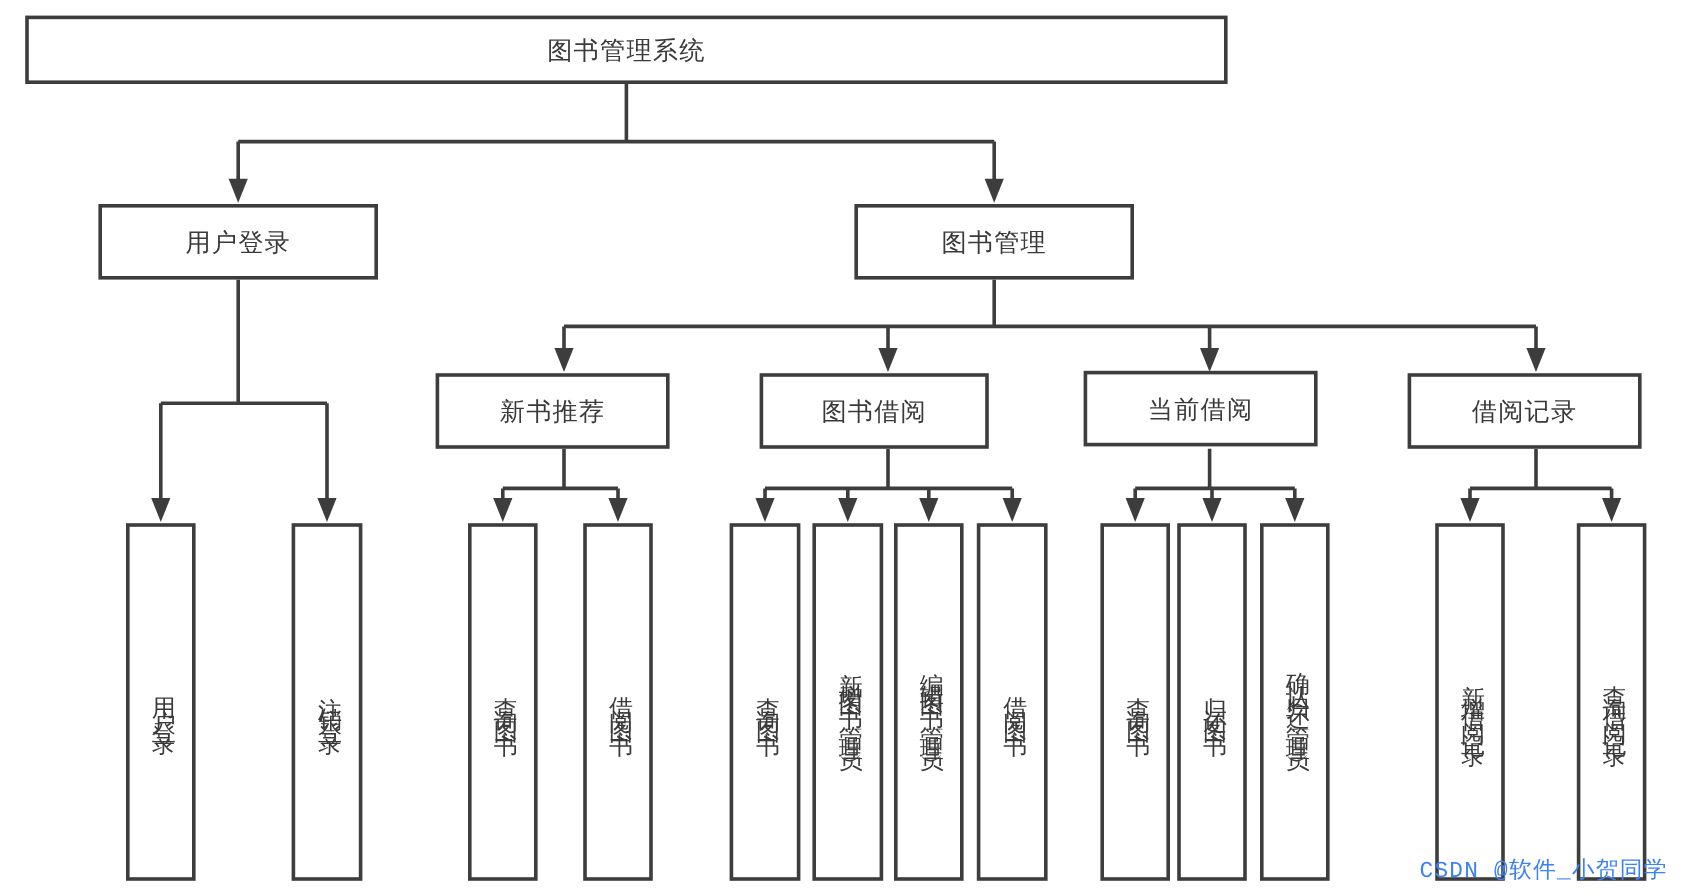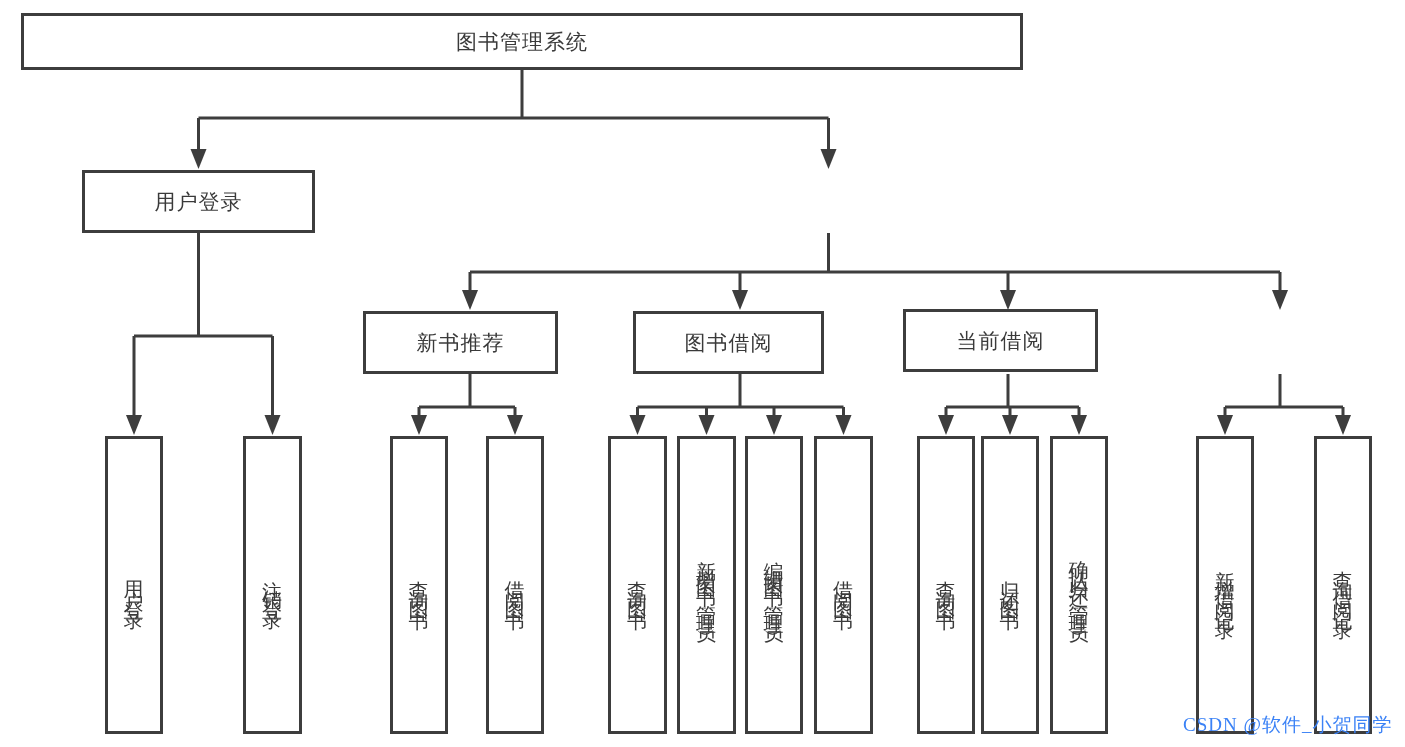--- a/index.html
+++ b/index.html
@@ -1,21 +1,21 @@
 <!DOCTYPE html>
 <html><head>
 <meta charset="utf-8">
 <style>
   html, body { margin: 0; padding: 0; background: #ffffff; }
   .canvas {
     position: relative;
     width: 1405px;
     height: 747px;
     background: #ffffff;
-    font-family: Liberation Serif, serif;
+    font-family: Liberation Mono, monospace;
     overflow: hidden;
   }
   .connectors {
     position: absolute;
     left: 0; top: 0;
     width: 1405px; height: 747px;
     pointer-events: none;
   }
   .node {
     position: absolute;
@@ -90,29 +90,35 @@
     </g>
   </svg>
 
   <div class="node" style="left:21px;top:13px;width:1002px;height:57px">
     <span class="h-label">图书管理系统</span>
   </div>
 
   <div class="node" style="left:82px;top:170px;width:233px;height:63px">
     <span class="h-label">用户登录</span>
   </div>
+  <div class="node" style="left:712px;top:170px;width:233px;height:63px">
+    <span class="h-label">图书管理</span>
+  </div>
 
   <div class="node" style="left:363px;top:311px;width:195px;height:63px">
     <span class="h-label">新书推荐</span>
   </div>
   <div class="node" style="left:633px;top:311px;width:191px;height:63px">
     <span class="h-label">图书借阅</span>
   </div>
   <div class="node" style="left:903px;top:309px;width:195px;height:63px">
     <span class="h-label">当前借阅</span>
+  </div>
+  <div class="node" style="left:1173px;top:311px;width:195px;height:63px">
+    <span class="h-label">借阅记录</span>
   </div>
 
   <div class="node" style="left:105px;top:436px;width:58px;height:298px">
     <span class="v-label">用户登录</span>
   </div>
   <div class="node" style="left:243px;top:436px;width:59px;height:298px">
     <span class="v-label">注销登录</span>
   </div>
 
   <div class="node" style="left:390px;top:436px;width:58px;height:298px">

